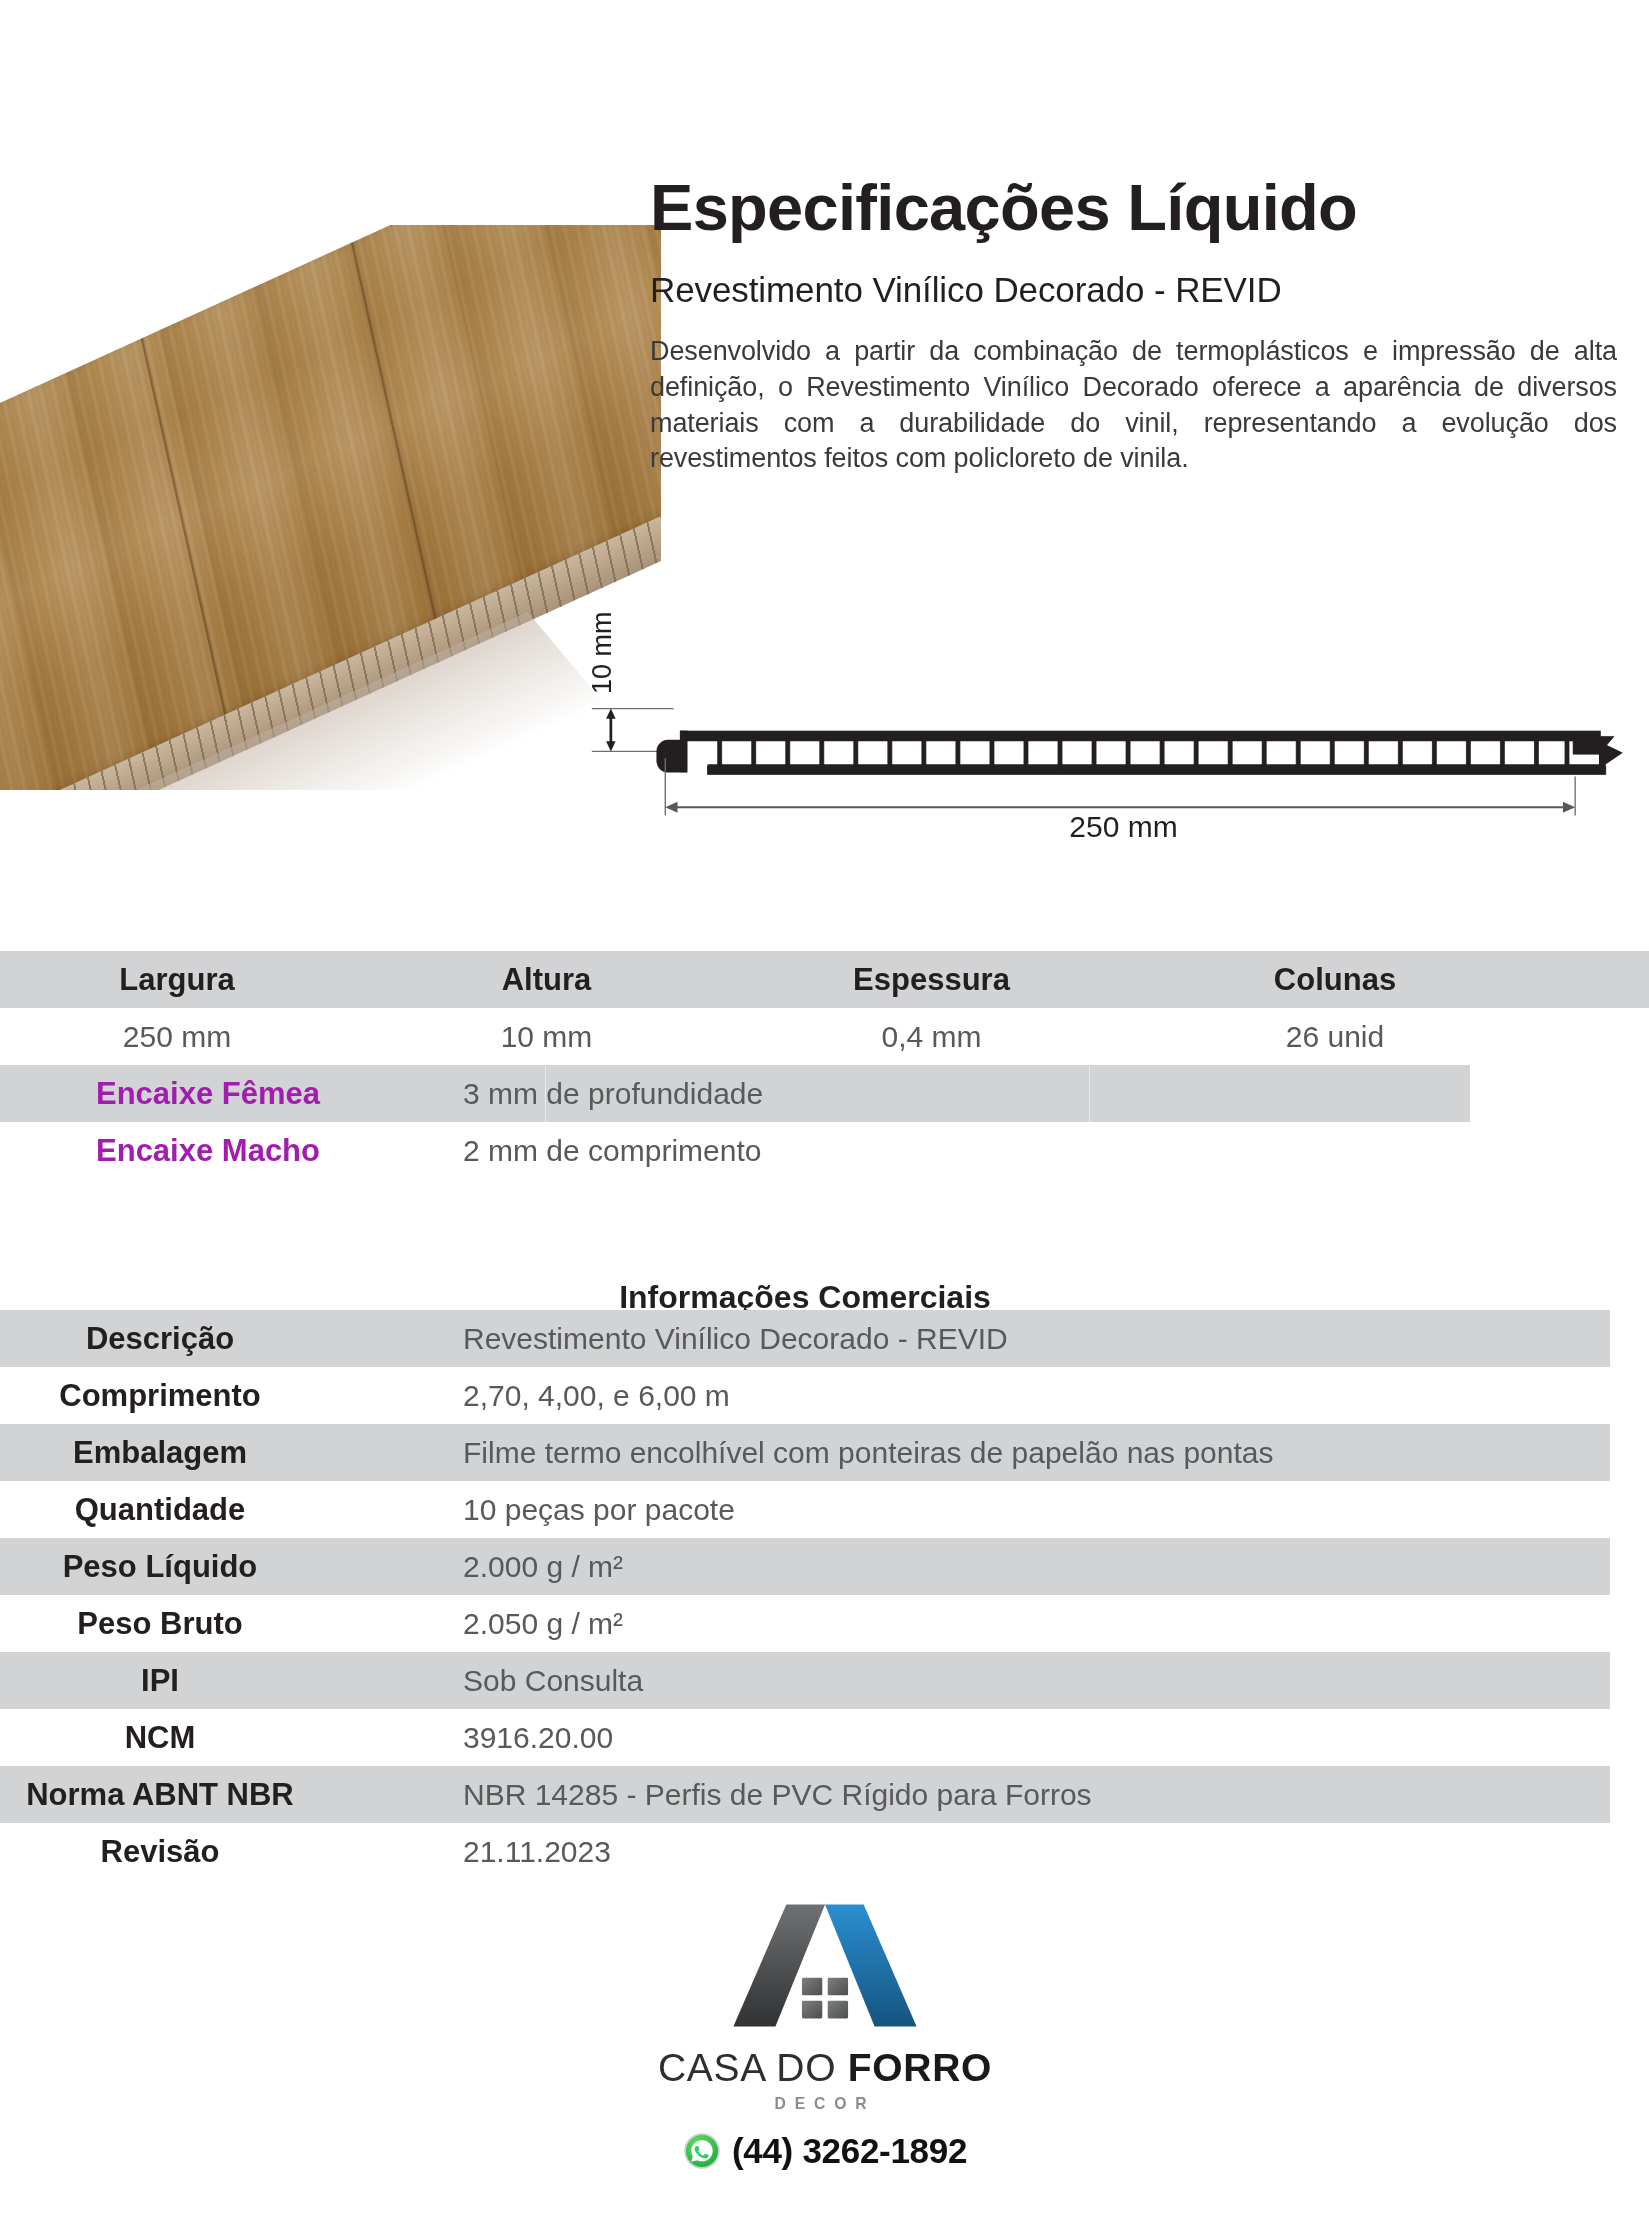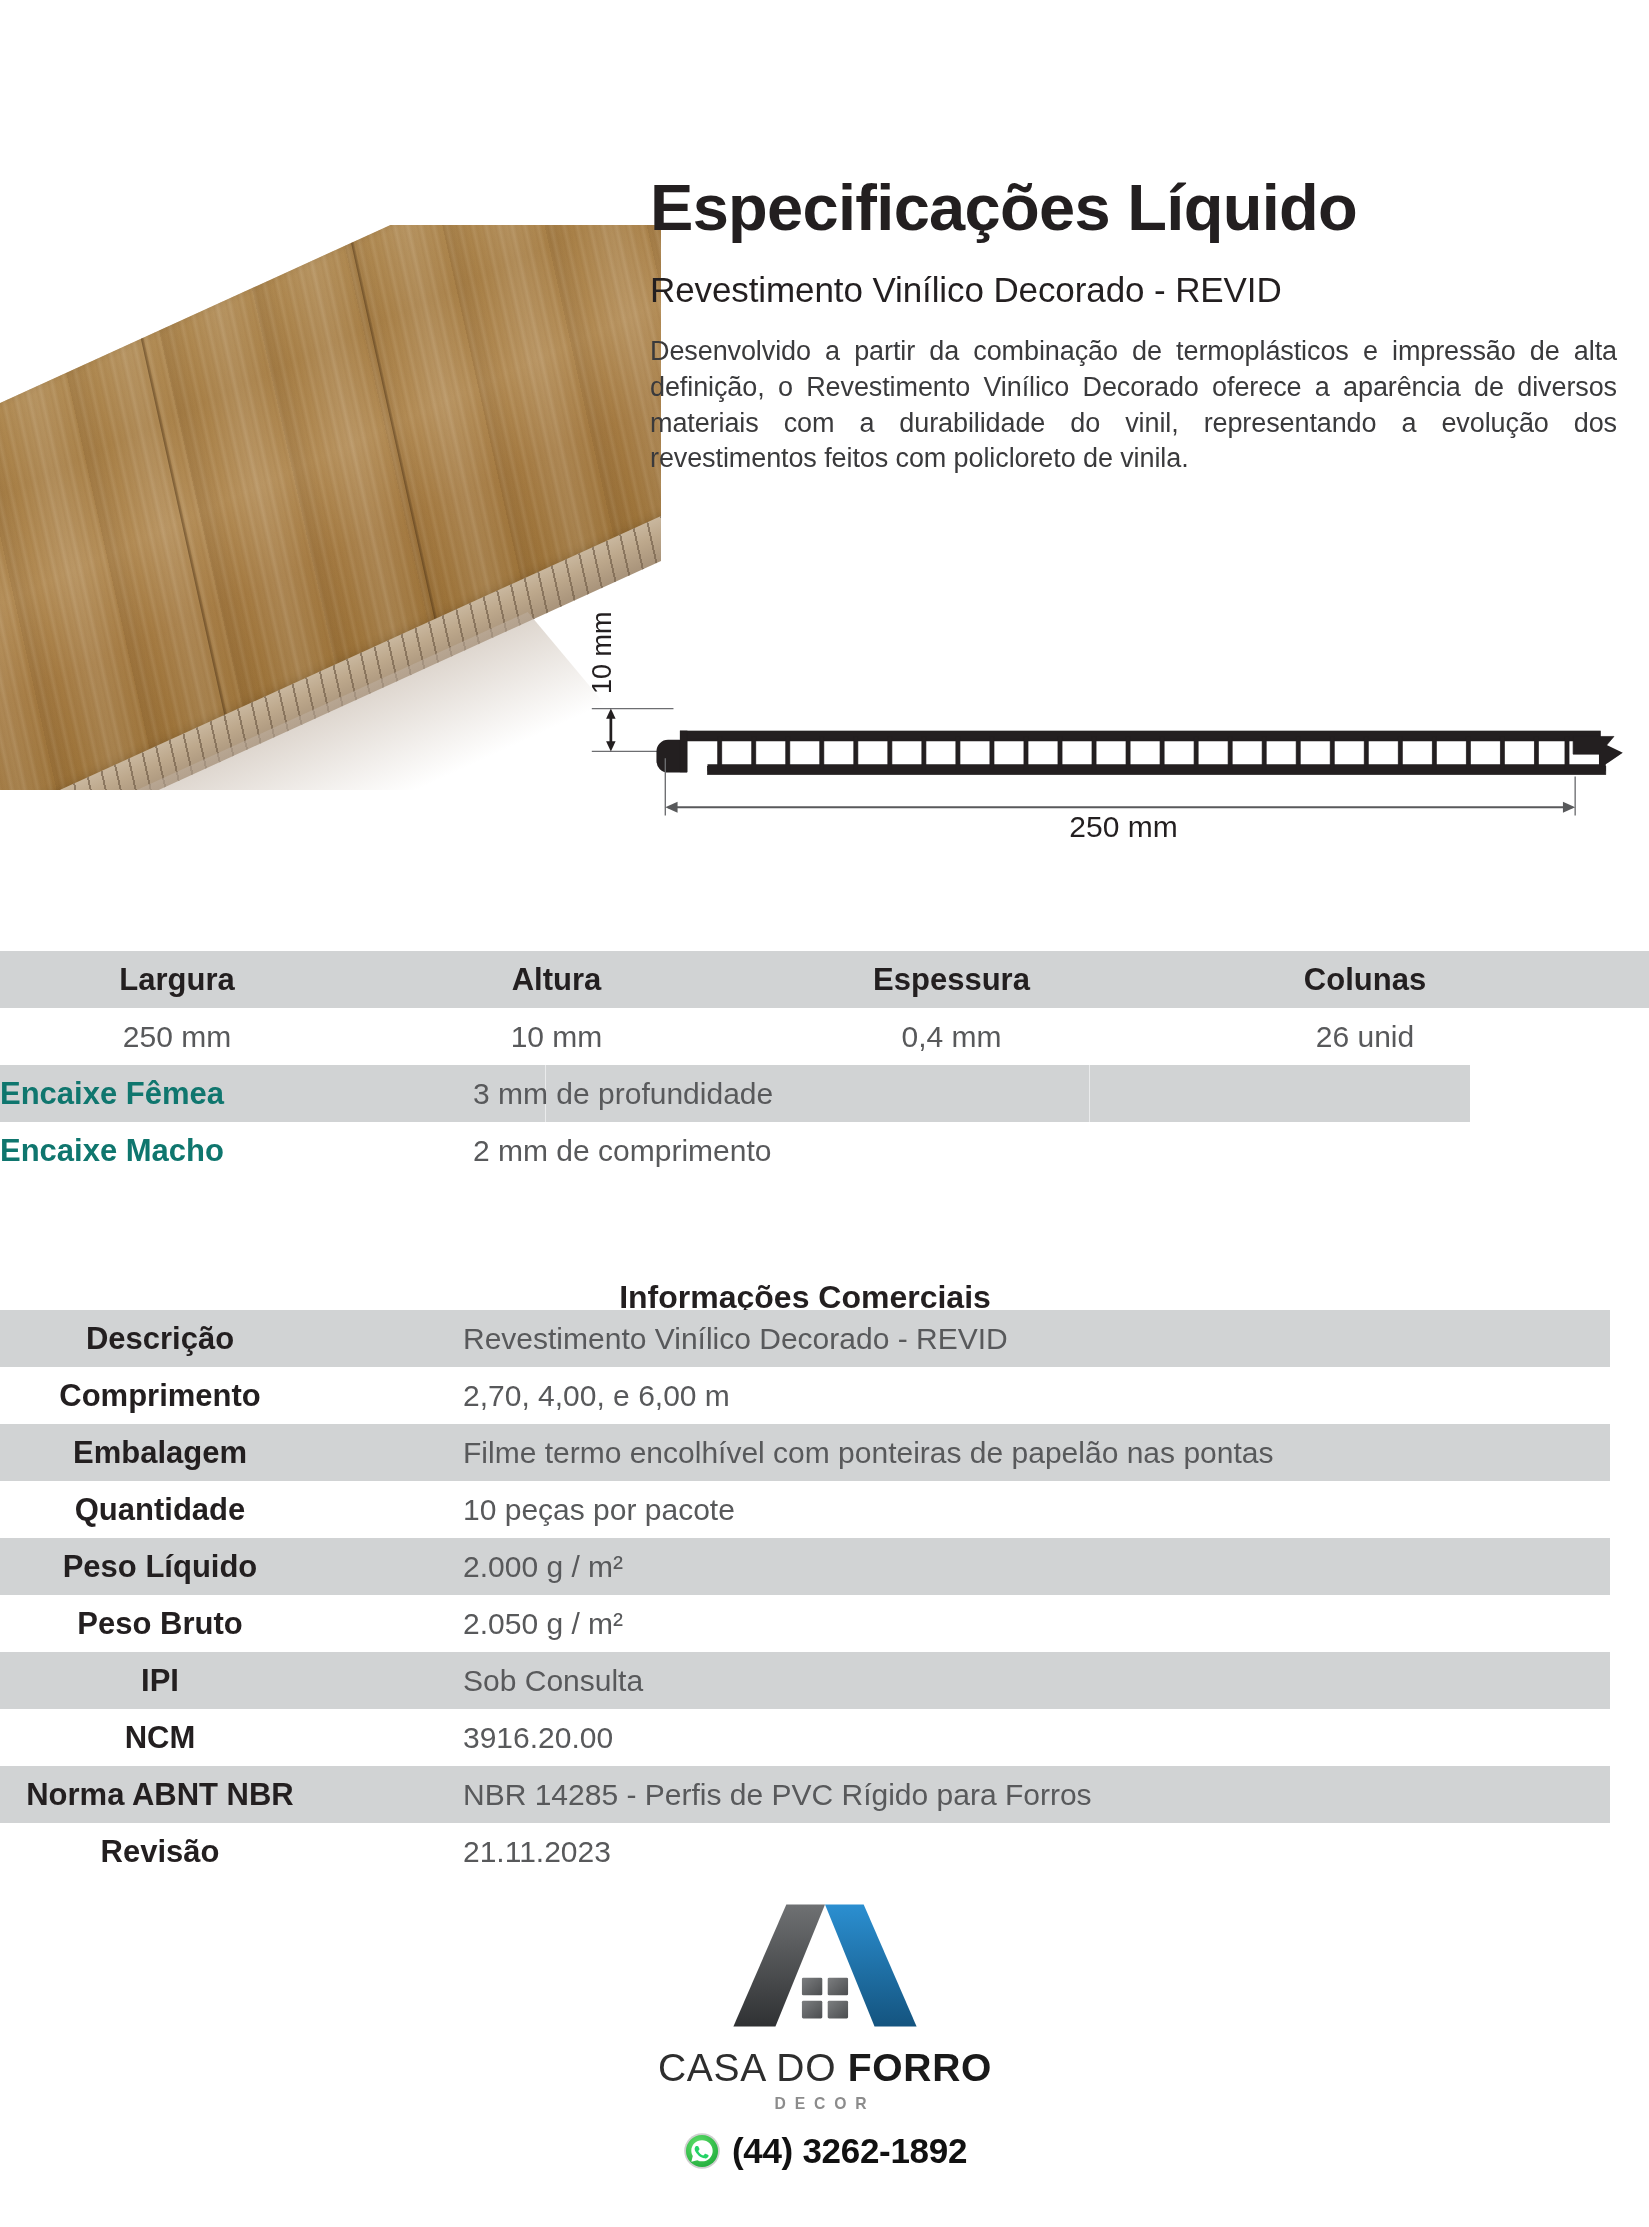--- a/index.html
+++ b/index.html
@@ -84,39 +84,39 @@
     transform:rotate(-90deg);transform-origin:left top;
     white-space:nowrap;
   }
   .dim-h-label{
     position:absolute;left:783px;top:810px;width:681px;text-align:center;
     font-size:30px;color:#231f20;
   }
 
   
   .tbl{position:absolute;left:0;width:1650px;}
-  .row{position:relative;width:100%;box-sizing:border-box;gap:10px;}
+  .row{position:relative;width:100%;box-sizing:border-box;}
   .row.shade{background:#d1d3d4;}
 
   
   #dim-table{top:951px;}
   .dim-row{display:flex;align-items:center;height:57px;}
   .dim-row .cell{flex:1;text-align:center;font-size:30px;}
   .dim-row.head .cell{font-weight:bold;color:#231f20;font-size:31px;}
   .dim-row.vals .cell{color:#58595b;font-weight:400;}
   .dim-row .c1{flex:0 0 354px;}
   .dim-row .c2{flex:0 0 385px;}
   .dim-row .c3{flex:0 0 385px;}
   .dim-row .c4{flex:0 0 422px;}
 
   
   .kv-row{display:flex;align-items:center;height:57px;}
   .kv-row .k{
-    flex:0 0 320px;text-align:left;font-weight:bold;
-    font-size:31px;color:#0f766e;
+    flex:0 0 320px;text-align:right;font-weight:bold;
+    font-size:31px;color:#a21caf;
   }
   .kv-row .v{
     flex:1;text-align:left;padding-left:143px;
     font-size:30px;color:#58595b;font-weight:400;
   }
   .enc-band{
     position:absolute;left:0;top:0;width:1470px;height:57px;
     background:#d1d3d4;z-index:0;
   }
   .enc-band .divider{

